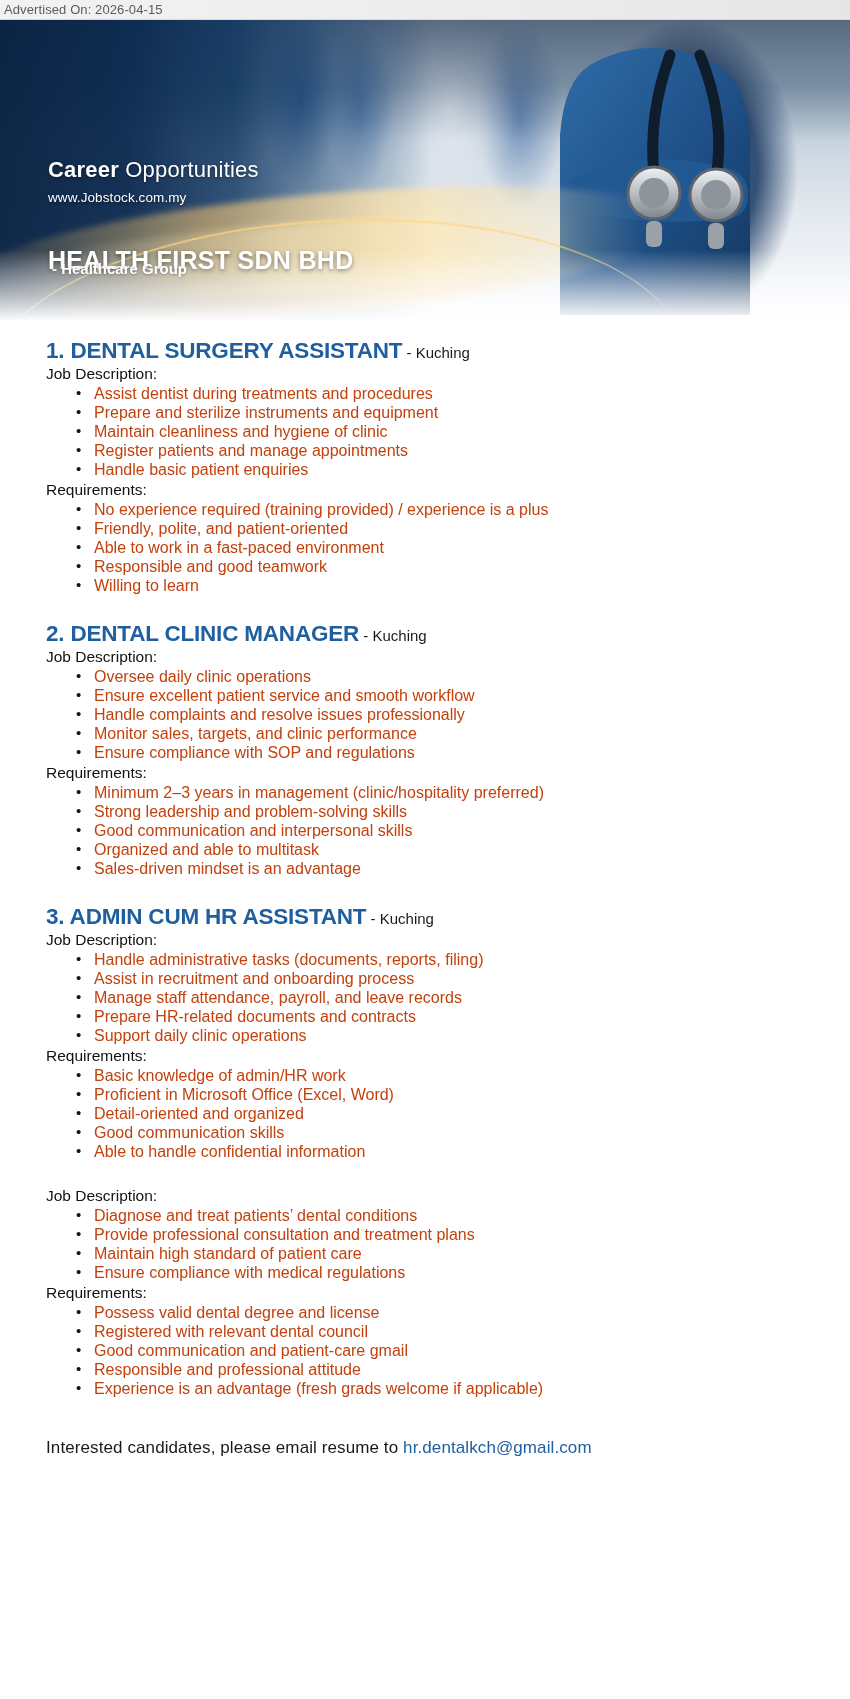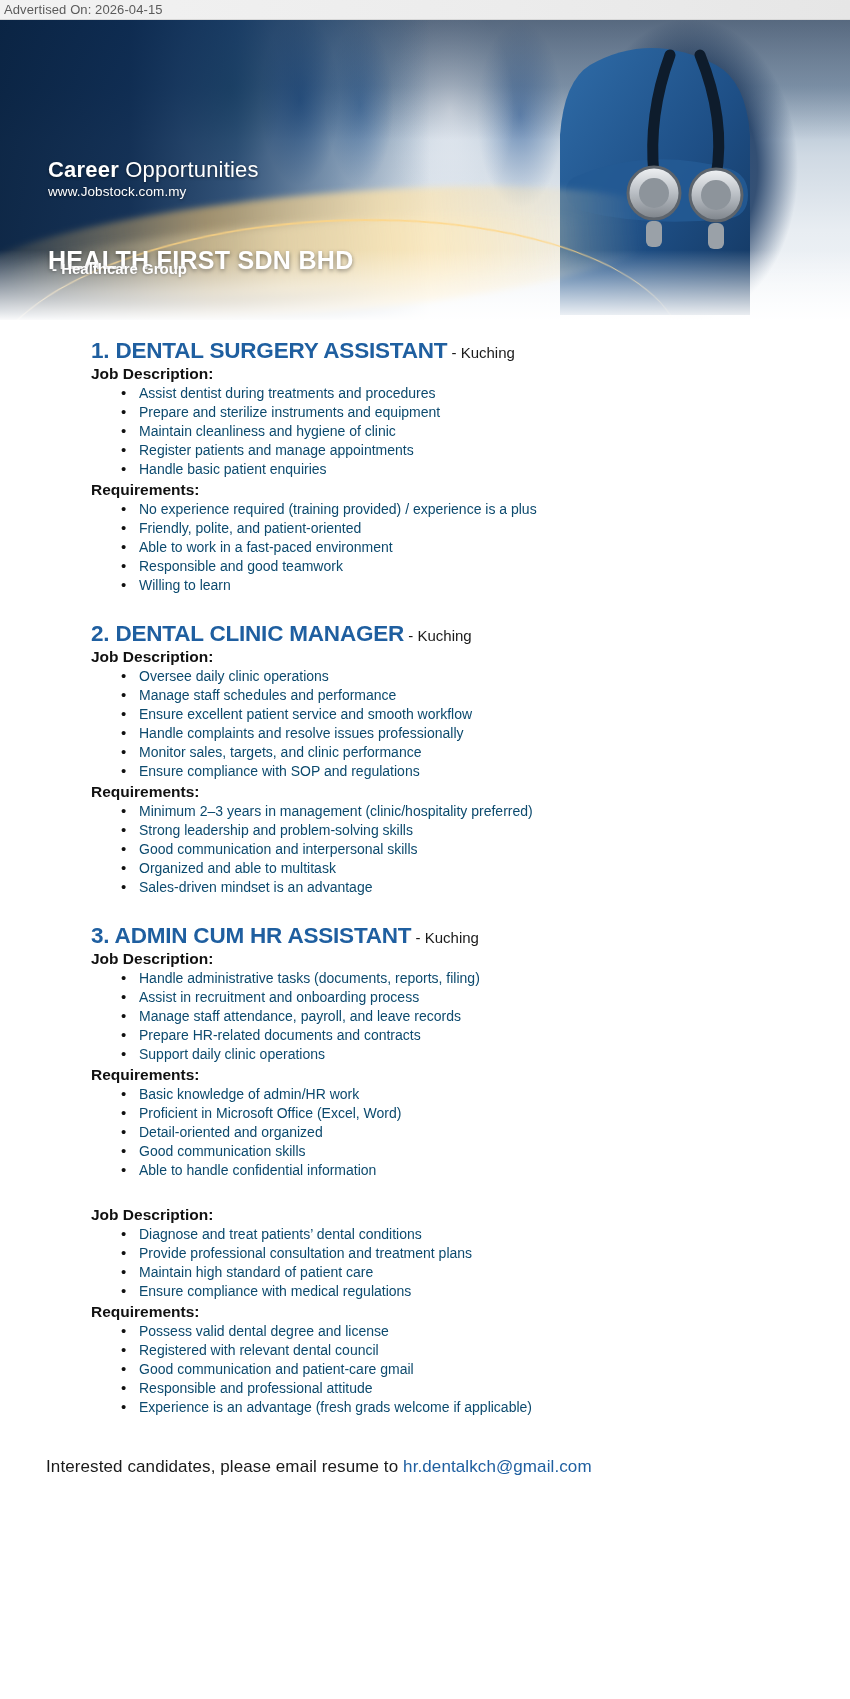--- a/index.html
+++ b/index.html
@@ -108,21 +108,21 @@
   }
   .banner-text {
     position: absolute;
     left: 48px; top: 138px;
     color: #fff;
     text-shadow: 0 1px 3px rgba(0,0,0,.5);
   }
   .career-line { font-size: 22px; letter-spacing: .2px; line-height: 1.1; }
   .career-line b { font-weight: 700; }
   .career-line span.light { font-weight: 400; }
-  .website { font-size: 13.5px; margin-top: 2px; font-weight: 400; letter-spacing: .1px; }
+  .website { font-size: 13.5px; margin-top: 8px; font-weight: 400; letter-spacing: .1px; }
   .company {
     position: absolute;
     left: 48px; top: 226px;
     color: #fff;
     font-size: 25px;
     font-weight: 700;
     letter-spacing: .3px;
     text-shadow: 0 2px 4px rgba(0,0,0,.55);
   }
   .company-sub {
@@ -131,51 +131,51 @@
     color: #fff;
     font-size: 15px;
     font-weight: 700;
     text-shadow: 0 1px 3px rgba(0,0,0,.55);
   }
 
   
   .content {
     padding: 18px 34px 0 46px;
   }
-  .job { margin-bottom: 26px; margin-left: 45px; }
+  .job { margin-bottom: 26px; }
   .job-title {
     font-size: 22.5px;
     font-weight: 700;
     color: #1f5fa0;
     letter-spacing: -.2px;
     line-height: 1.15;
     margin-bottom: 1px;
     white-space: nowrap;
   }
   .job-location {
     font-size: 15px;
     font-weight: 400;
     color: #1a1a1a;
     letter-spacing: 0;
   }
   .section-label {
     font-size: 15.5px;
-    font-weight: 700;
+    font-weight: 400;
     color: #111;
     margin: 1px 0 1px 0;
   }
   ul.bullets {
     list-style: none;
     margin: 0 0 2px 0;
     padding: 0;
   }
   ul.bullets li {
     position: relative;
-    font-size: 14px;
-    color: #0c4a6e;
+    font-size: 16px;
+    color: #c2410c;
     line-height: 19px;
     padding-left: 48px;
     margin-bottom: 0px;
   }
   ul.bullets li::before {
     content: "\2022";
     position: absolute;
     left: 30px;
     top: -1px;
     font-size: 15px;
@@ -271,21 +271,20 @@
         <li>Responsible and good teamwork</li>
         <li>Willing to learn</li>
       </ul>
     </div>
 
     <div class="job">
       <div class="job-title"><span>2. DENTAL CLINIC MANAGER</span><span class="job-location"> - Kuching</span></div>
       <div class="section-label">Job Description:</div>
       <ul class="bullets">
         <li>Oversee daily clinic operations</li>
-        <li>Manage staff schedules and performance</li>
         <li>Ensure excellent patient service and smooth workflow</li>
         <li>Handle complaints and resolve issues professionally</li>
         <li>Monitor sales, targets, and clinic performance</li>
         <li>Ensure compliance with SOP and regulations</li>
       </ul>
       <div class="section-label">Requirements:</div>
       <ul class="bullets">
         <li>Minimum 2–3 years in management (clinic/hospitality preferred)</li>
         <li>Strong leadership and problem-solving skills</li>
         <li>Good communication and interpersonal skills</li>

